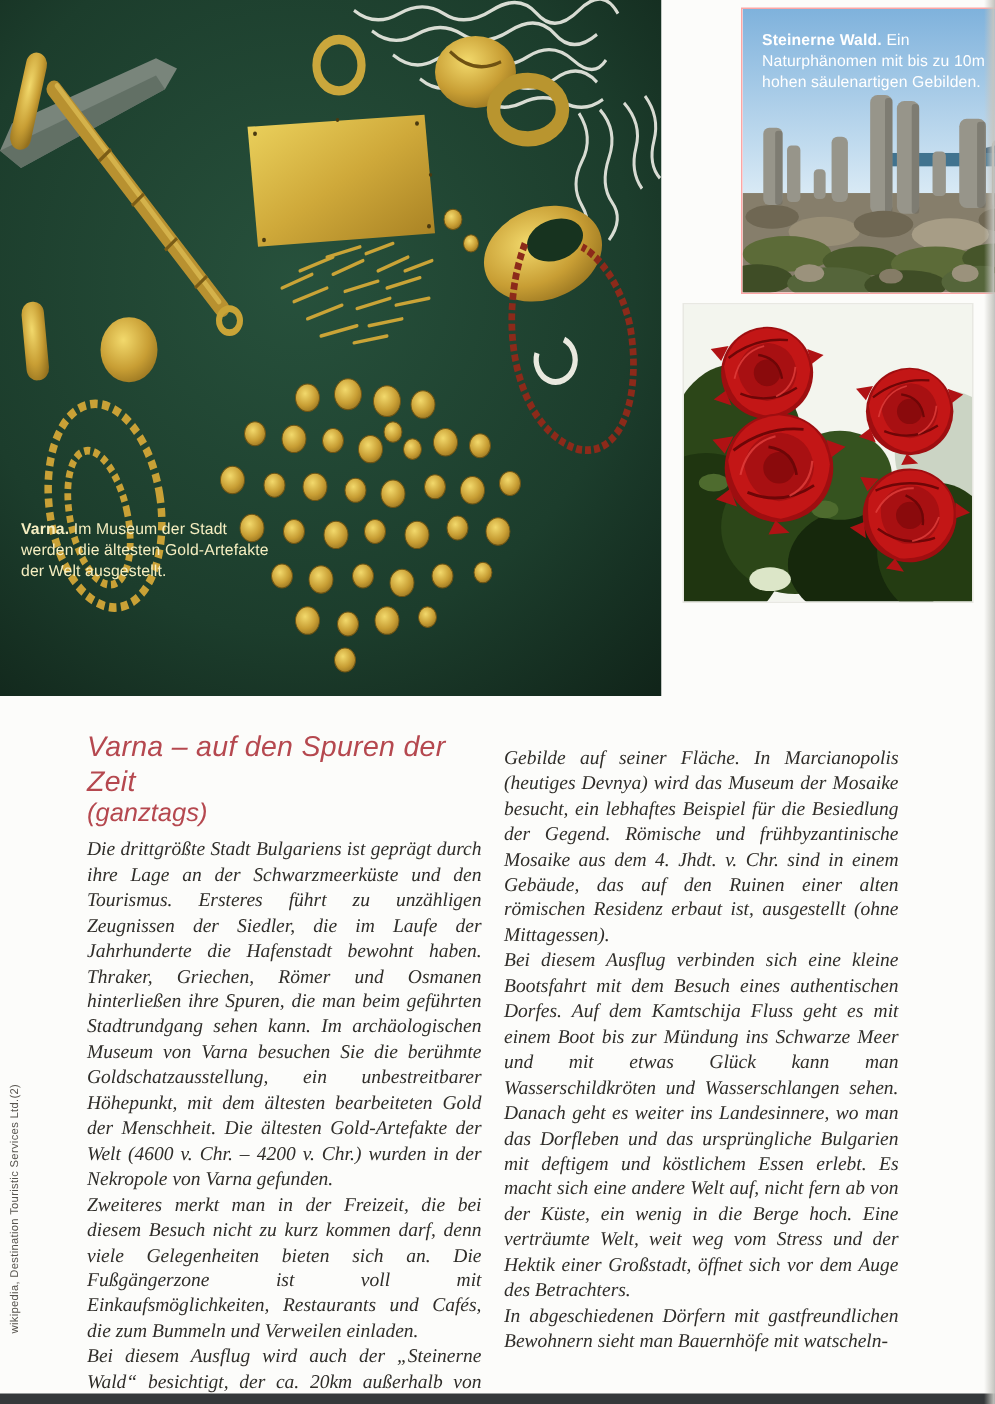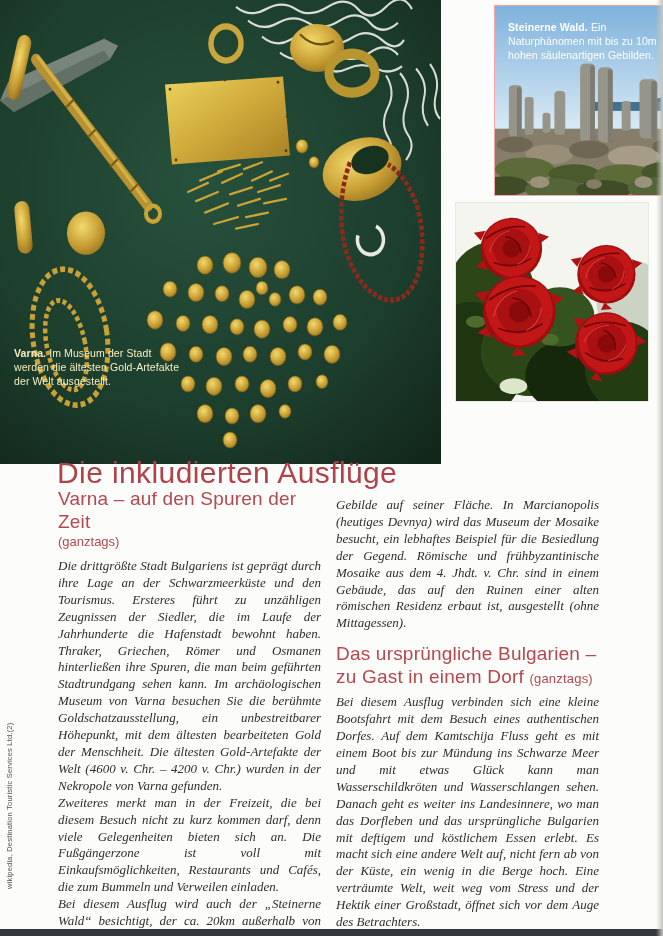--- a/index.html
+++ b/index.html
@@ -18,22 +18,22 @@
   .caption-varna{left:14px;top:346px;width:168px;color:#f5eec1;}
   .caption-stone{left:13px;top:14px;width:174px;color:#ffffff;}
 
   
   .title{position:absolute;left:57px;top:436px;font-size:30px;font-weight:300;
          color:#b0424a;letter-spacing:0.4px;}
   .col{position:absolute;width:263px;}
   .col-left{left:58px;top:487px;}
   .col-right{left:336px;top:497px;}
   .sec-head{font-size:19px;line-height:23px;font-weight:400;color:#b5484f;letter-spacing:0.2px;margin:0;}
-  .duration{font-size:13px;font-weight:300;color:#b5484f;line-height:18px;}
-  .sec-head-block{margin:0 0 7px 0;}
+  .duration{font-size:17px;font-weight:300;color:#b5484f;line-height:18px;}
+  .sec-head-block{margin:0 0 7px 0;font-style:italic;}
   .sec2-block{margin:10px 0 6px 0;}
   .body-text p{margin:0;font-family:"Liberation Serif",serif;font-size:13px;line-height:16.9px;
                text-align:justify;color:#2f2d29;font-style:italic;}
 
   .credit{position:absolute;left:5px;top:889px;transform:rotate(-90deg);transform-origin:0 0;
           font-size:7.5px;color:#55524c;white-space:nowrap;letter-spacing:0.2px;}
 
   .edge-bottom{position:absolute;left:0;top:929px;width:663px;height:7px;background:#35383a;}
   .edge-right{position:absolute;left:656px;top:0;width:7px;height:936px;
               background:linear-gradient(to right,rgba(200,200,194,0),#c6c6c0);}
@@ -290,38 +290,33 @@
       </defs>
       <g>
         <use href="#rose" transform="translate(56,46)"></use>
         <use href="#rose" transform="translate(64,110) scale(1.18)"></use>
         <use href="#rose" transform="translate(152,72) scale(0.95)"></use>
         <use href="#rose" transform="translate(152,142) scale(1.02) rotate(15)"></use>
       </g>
     </svg>
   </div>
 
-  <h1 class="title">Die inkludierten Ausflüge</h1>
 
   <div class="col col-left body-text">
     <div class="sec-head-block">
       <h2 class="sec-head">Varna – auf den Spuren der Zeit</h2>
       <div class="duration">(ganztags)</div>
     </div>
     <p>Die drittgrößte Stadt Bulgariens ist geprägt durch ihre Lage an der Schwarzmeerküste und den Tourismus. Ersteres führt zu unzähligen Zeugnissen der Siedler, die im Laufe der Jahrhunderte die Hafenstadt bewohnt haben. Thraker, Griechen, Römer und Osmanen hinterließen ihre Spuren, die man beim geführten Stadtrundgang sehen kann. Im archäologischen Museum von Varna besuchen Sie die berühmte Goldschatzausstellung, ein unbestreitbarer Höhepunkt, mit dem ältesten bearbeiteten Gold der Menschheit. Die ältesten Gold-Artefakte der Welt (4600 v. Chr. – 4200 v. Chr.) wurden in der Nekropole von Varna gefunden.</p>
     <p>Zweiteres merkt man in der Freizeit, die bei diesem Besuch nicht zu kurz kommen darf, denn viele Gelegenheiten bieten sich an. Die Fußgängerzone ist voll mit Einkaufsmöglichkeiten, Restaurants und Cafés, die zum Bummeln und Verweilen einladen.</p>
     <p>Bei diesem Ausflug wird auch der „Steinerne Wald“ besichtigt, der ca. 20km außerhalb von Varna liegt. Das einzigartige Naturphänomen erstreckt sich auf einige Hektare und hat bis zu 10m hohe säulenartige</p>
   </div>
 
   <div class="col col-right body-text">
     <p>Gebilde auf seiner Fläche. In Marcianopolis (heutiges Devnya) wird das Museum der Mosaike besucht, ein lebhaftes Beispiel für die Besiedlung der Gegend. Römische und frühbyzantinische Mosaike aus dem 4. Jhdt. v. Chr. sind in einem Gebäude, das auf den Ruinen einer alten römischen Residenz erbaut ist, ausgestellt (ohne Mittagessen).</p>
-    <div class="sec2-block">
-      <h2 class="sec-head">Das ursprüngliche Bulgarien –</h2>
-      <h2 class="sec-head"><span>zu Gast in einem Dorf</span> <span class="duration">(ganztags)</span></h2>
-    </div>
     <p>Bei diesem Ausflug verbinden sich eine kleine Bootsfahrt mit dem Besuch eines authentischen Dorfes. Auf dem Kamtschija Fluss geht es mit einem Boot bis zur Mündung ins Schwarze Meer und mit etwas Glück kann man Wasserschildkröten und Wasserschlangen sehen. Danach geht es weiter ins Landesinnere, wo man das Dorfleben und das ursprüngliche Bulgarien mit deftigem und köstlichem Essen erlebt. Es macht sich eine andere Welt auf, nicht fern ab von der Küste, ein wenig in die Berge hoch. Eine verträumte Welt, weit weg vom Stress und der Hektik einer Großstadt, öffnet sich vor dem Auge des Betrachters.</p>
     <p>In abgeschiedenen Dörfern mit gastfreundlichen Bewohnern sieht man Bauernhöfe mit watscheln-</p>
   </div>
 
   <div class="credit">wikipedia,  Destination Touristic Services Ltd.(2)</div>
 
   <div class="edge-bottom"></div>
   <div class="edge-right"></div>
 </div>
 

